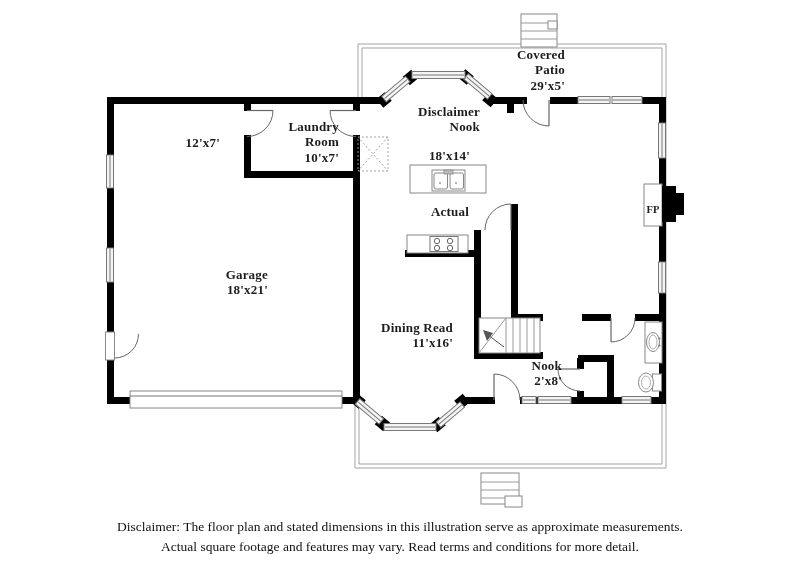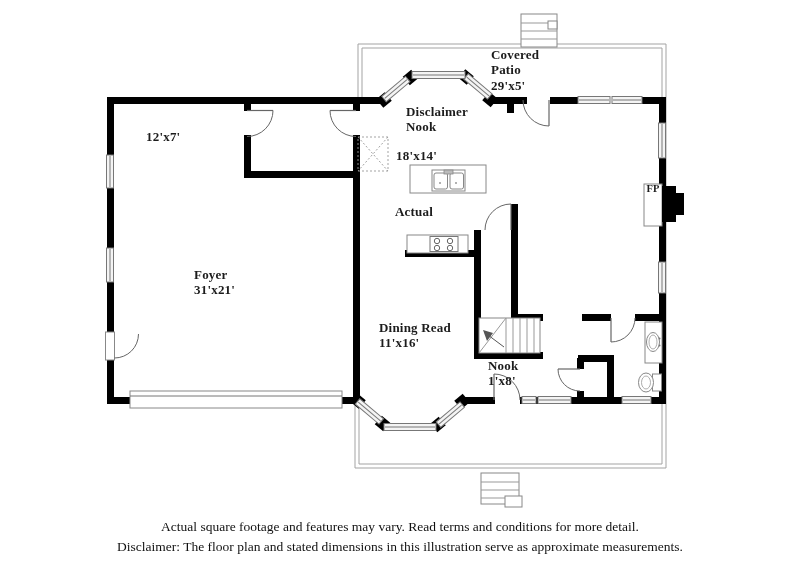--- a/index.html
+++ b/index.html
@@ -9,21 +9,21 @@
   svg{position:absolute;left:0;top:0;}
   .wall{stroke:#000;stroke-width:7;fill:none;}
   .thin{stroke:#a3a3a3;stroke-width:1;fill:none;}
   .fix{fill:#fff;stroke:#888;stroke-width:1;}
   .win{fill:#f4f4f4;stroke:#777;stroke-width:1;}
   .wline{stroke:#777;stroke-width:1;fill:none;}
   .arc{stroke:#666;stroke-width:1;fill:none;}
   .leaf{stroke:#666;stroke-width:1.2;fill:none;}
   .pan{stroke:#999;stroke-width:0.9;stroke-dasharray:2 2;fill:none;}
   .tread{stroke:#999;stroke-width:1;fill:none;}
-  .room-label{position:absolute;width:74px;text-align:left;
+  .room-label{position:absolute;width:74px;text-align:right;
       transform:translate(-50%,-50%);
       font-weight:700;font-size:13px;line-height:1.18;color:#1c1c1c;
       letter-spacing:.2px;}
   .rl-name,.rl-dims{display:block;}
   .fp-label{position:absolute;transform:translate(-50%,-50%);
       font-weight:700;font-size:10.5px;color:#1c1c1c;}
   .disclaimer{position:absolute;left:0;right:0;top:517px;text-align:center;
       font-size:13.5px;line-height:1.5;color:#111;}
 </style>
 </head>
@@ -233,45 +233,49 @@
 </svg>
 
 <div class="room-label" style="left:528px;top:70px">
       <span class="rl-name">Covered Patio</span>
       <span class="rl-dims">29'x5'</span>
     </div>
 <div class="room-label" style="left:443px;top:119px">
       <span class="rl-name">Disclaimer Nook</span>
       <span class="rl-dims"></span>
     </div>
-<div class="room-label" style="left:183px;top:137px">
+<div class="room-label" style="left:302px;top:142px">
+      <span class="rl-name">Laundry Room</span>
+      <span class="rl-dims">10'x7'</span>
+    </div>
+<div class="room-label" style="left:183px;top:143px">
       <span class="rl-name"></span>
       <span class="rl-dims">12'x7'</span>
     </div>
 <div class="room-label" style="left:433px;top:156px">
       <span class="rl-name"></span>
       <span class="rl-dims">18'x14'</span>
     </div>
 <div class="room-label" style="left:432px;top:212px">
       <span class="rl-name">Actual</span>
       <span class="rl-dims"></span>
     </div>
 <div class="room-label" style="left:231px;top:282px">
-      <span class="rl-name">Foyer</span>
-      <span class="rl-dims">31'x21'</span>
+      <span class="rl-name">Garage</span>
+      <span class="rl-dims">18'x21'</span>
     </div>
 <div class="room-label" style="left:416px;top:335px">
       <span class="rl-name">Dining Read</span>
       <span class="rl-dims">11'x16'</span>
     </div>
 <div class="room-label" style="left:525px;top:373px">
       <span class="rl-name">Nook</span>
-      <span class="rl-dims">1'x8'</span>
-    </div>
-
-<div class="fp-label" style="left:653px;top:188px">FP</div>
+      <span class="rl-dims">2'x8'</span>
+    </div>
+
+<div class="fp-label" style="left:653px;top:209px">FP</div>
 
 <div class="disclaimer">
+  <div>Disclaimer: The floor plan and stated dimensions in this illustration serve as approximate measurements.</div>
   <div>Actual square footage and features may vary. Read terms and conditions for more detail.</div>
-  <div>Disclaimer: The floor plan and stated dimensions in this illustration serve as approximate measurements.</div>
 </div>
 
 </div>
 
 </body></html>

